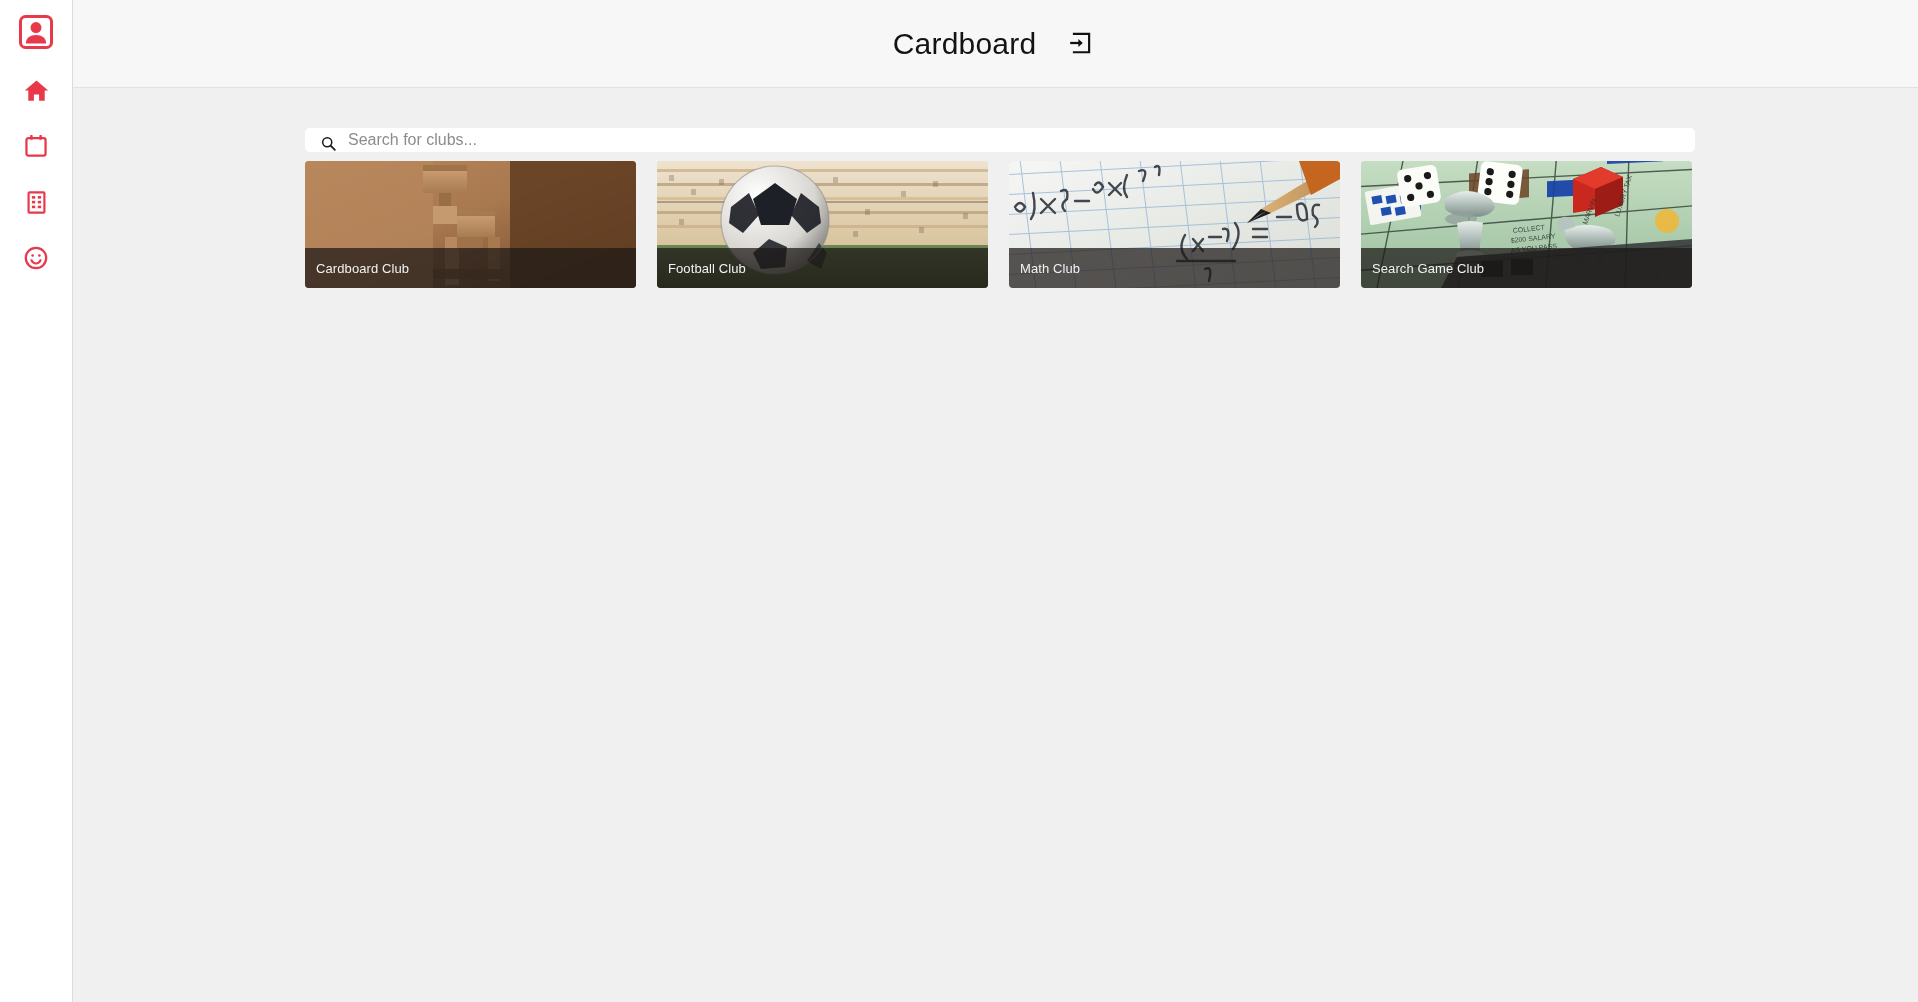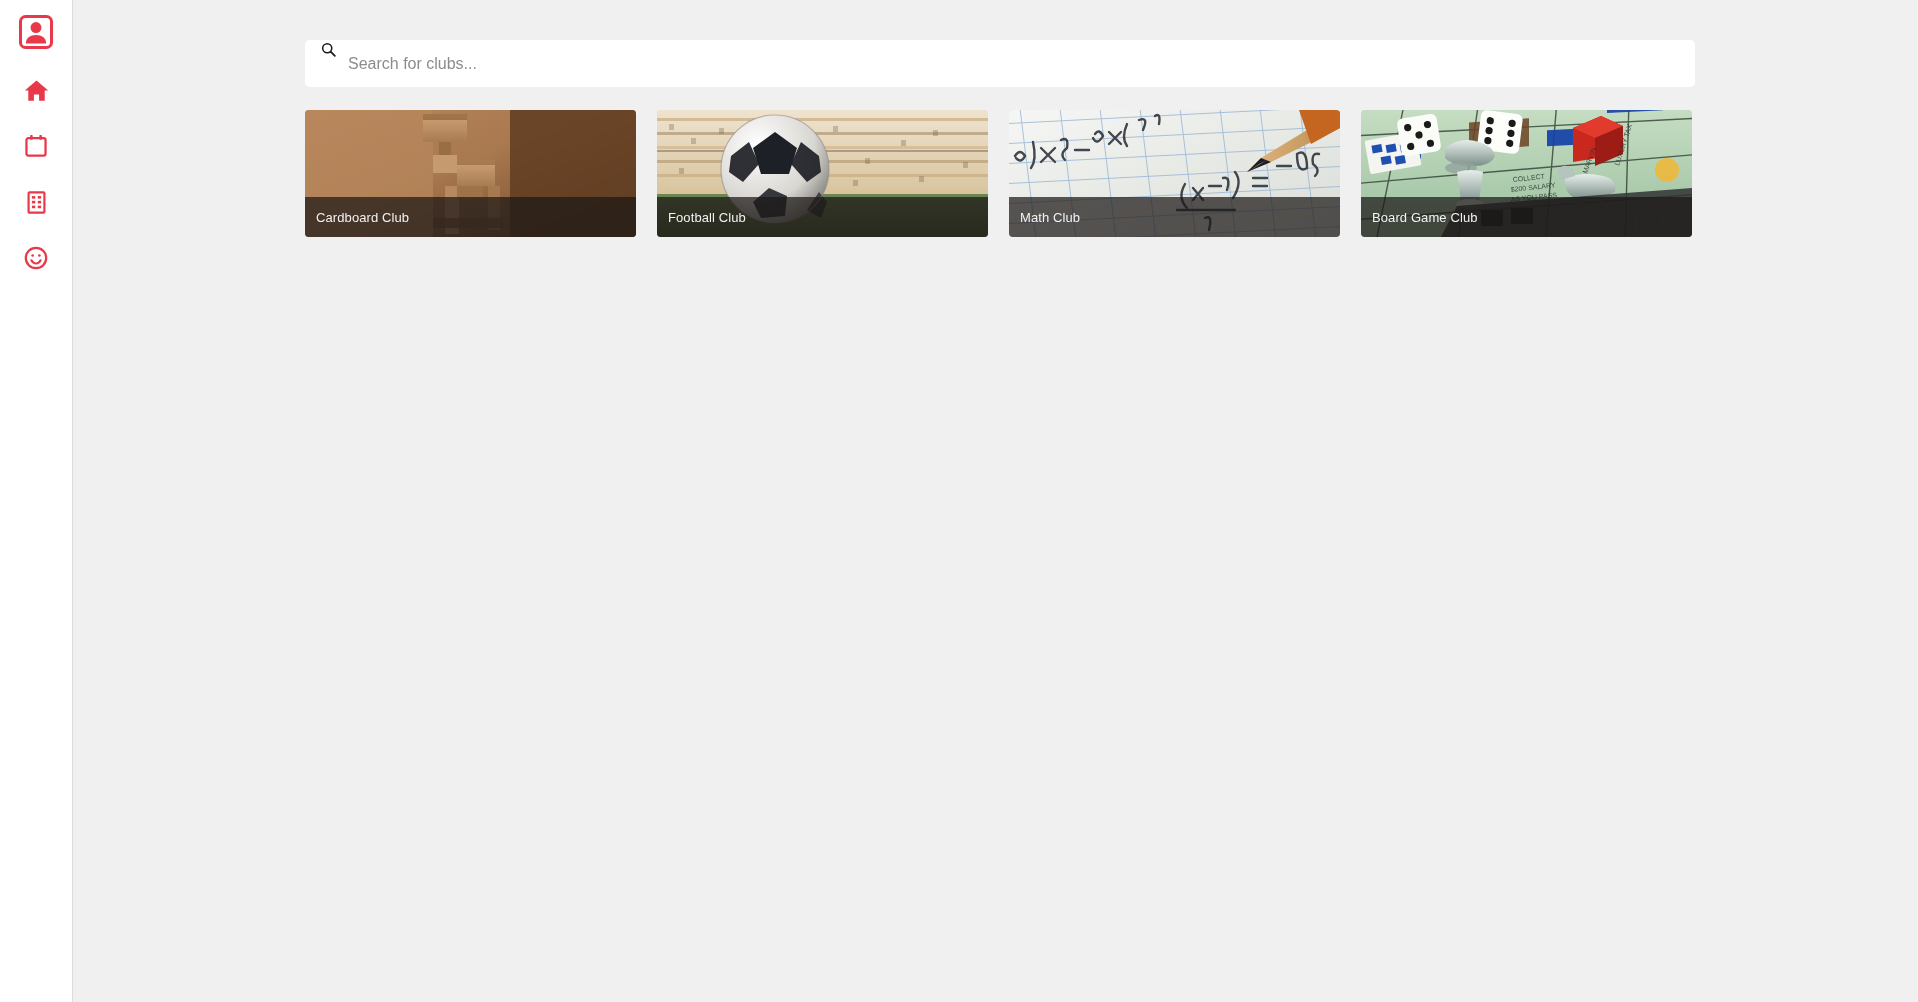--- a/index.html
+++ b/index.html
@@ -91,28 +91,28 @@
     overflow: hidden;
   }
   .main-inner {
     padding-left: 232px;
     padding-right: 223px;
   }
 
   
   .search-wrap {
     position: relative;
-    height: 47px;
+    height: 24px;
     background: #ffffff;
     border-radius: 5px;
     display: flex;
-    align-items: flex-start;
+    align-items: flex-end;
     padding: 0 14px;
     box-shadow: 0 0 0 0 rgba(0,0,0,0);
-    margin-bottom: 23px;
+    margin-bottom: 9px;
   }
   .search-icon {
     width: 18px; height: 18px;
     flex-shrink: 0;
     margin-right: 9px;
     display: flex; align-items: center; justify-content: center;
   }
   .search-input {
     border: none;
     outline: none;
@@ -219,20 +219,32 @@
           <circle cx="15.1" cy="9.7" r="1.25" fill="#e8394a"></circle>
           <path d="M7.8 14.1c1.1 2.1 3.0 3.0 4.2 3.0s3.1-0.9 4.2-3.0" fill="none" stroke="#e8394a" stroke-width="2.0" stroke-linecap="round"></path>
         </svg>
       </span>
     </div>
 
   </nav>
 
   <div class="content-col">
 
+    <header class="header">
+      <div class="header-title">Cardboard</div>
+      <div class="login-icon-btn">
+        <span>
+          <svg width="26" height="26" viewBox="0 0 24 24">
+            <path d="M4.5 3.5h15v17h-15" fill="none" stroke="#111111" stroke-width="2.0" stroke-linejoin="miter"></path>
+            <path d="M2.0 12h10.5" fill="none" stroke="#111111" stroke-width="2.1" stroke-linecap="butt"></path>
+            <path d="M9.6 8.2 13.6 12l-4.0 3.8z" fill="#111111"></path>
+          </svg>
+        </span>
+      </div>
+    </header>
 
     <main class="main">
       <div class="main-inner">
 
         <div class="search-wrap">
           <span class="search-icon">
             <svg width="17" height="17" viewBox="0 0 24 24">
               <circle cx="10.2" cy="10.2" r="6.4" fill="none" stroke="#1b1b1b" stroke-width="2.2"></circle>
               <path d="M15.0 15.0 21.0 21.0" stroke="#1b1b1b" stroke-width="2.4" stroke-linecap="round"></path>
             </svg>
@@ -486,20 +498,20 @@
                 <g fill="#2a3330" opacity="0.85" font-family="Liberation Sans, sans-serif" font-size="7">
                   <text x="152" y="72" transform="rotate(-6 152 72)">COLLECT</text>
                   <text x="150" y="82" transform="rotate(-6 150 82)">$200 SALARY</text>
                   <text x="150" y="92" transform="rotate(-6 150 92)">AS YOU PASS</text>
                   <text x="258" y="56" transform="rotate(-72 258 56)">LUXURY TAX</text>
                   <text x="226" y="64" transform="rotate(-70 226 64)">MARVIN</text>
                 </g>
                 <circle cx="306" cy="60" r="12" fill="#edb83c" opacity="0.9"></circle>
               </svg>
             </div>
-            <div class="club-label">Board Game Club</div>
+            <div class="club-label">Search Game Club</div>
           </div>
 
         </div>
       </div>
     </main>
   </div>
 </div>
 
 </body></html>

